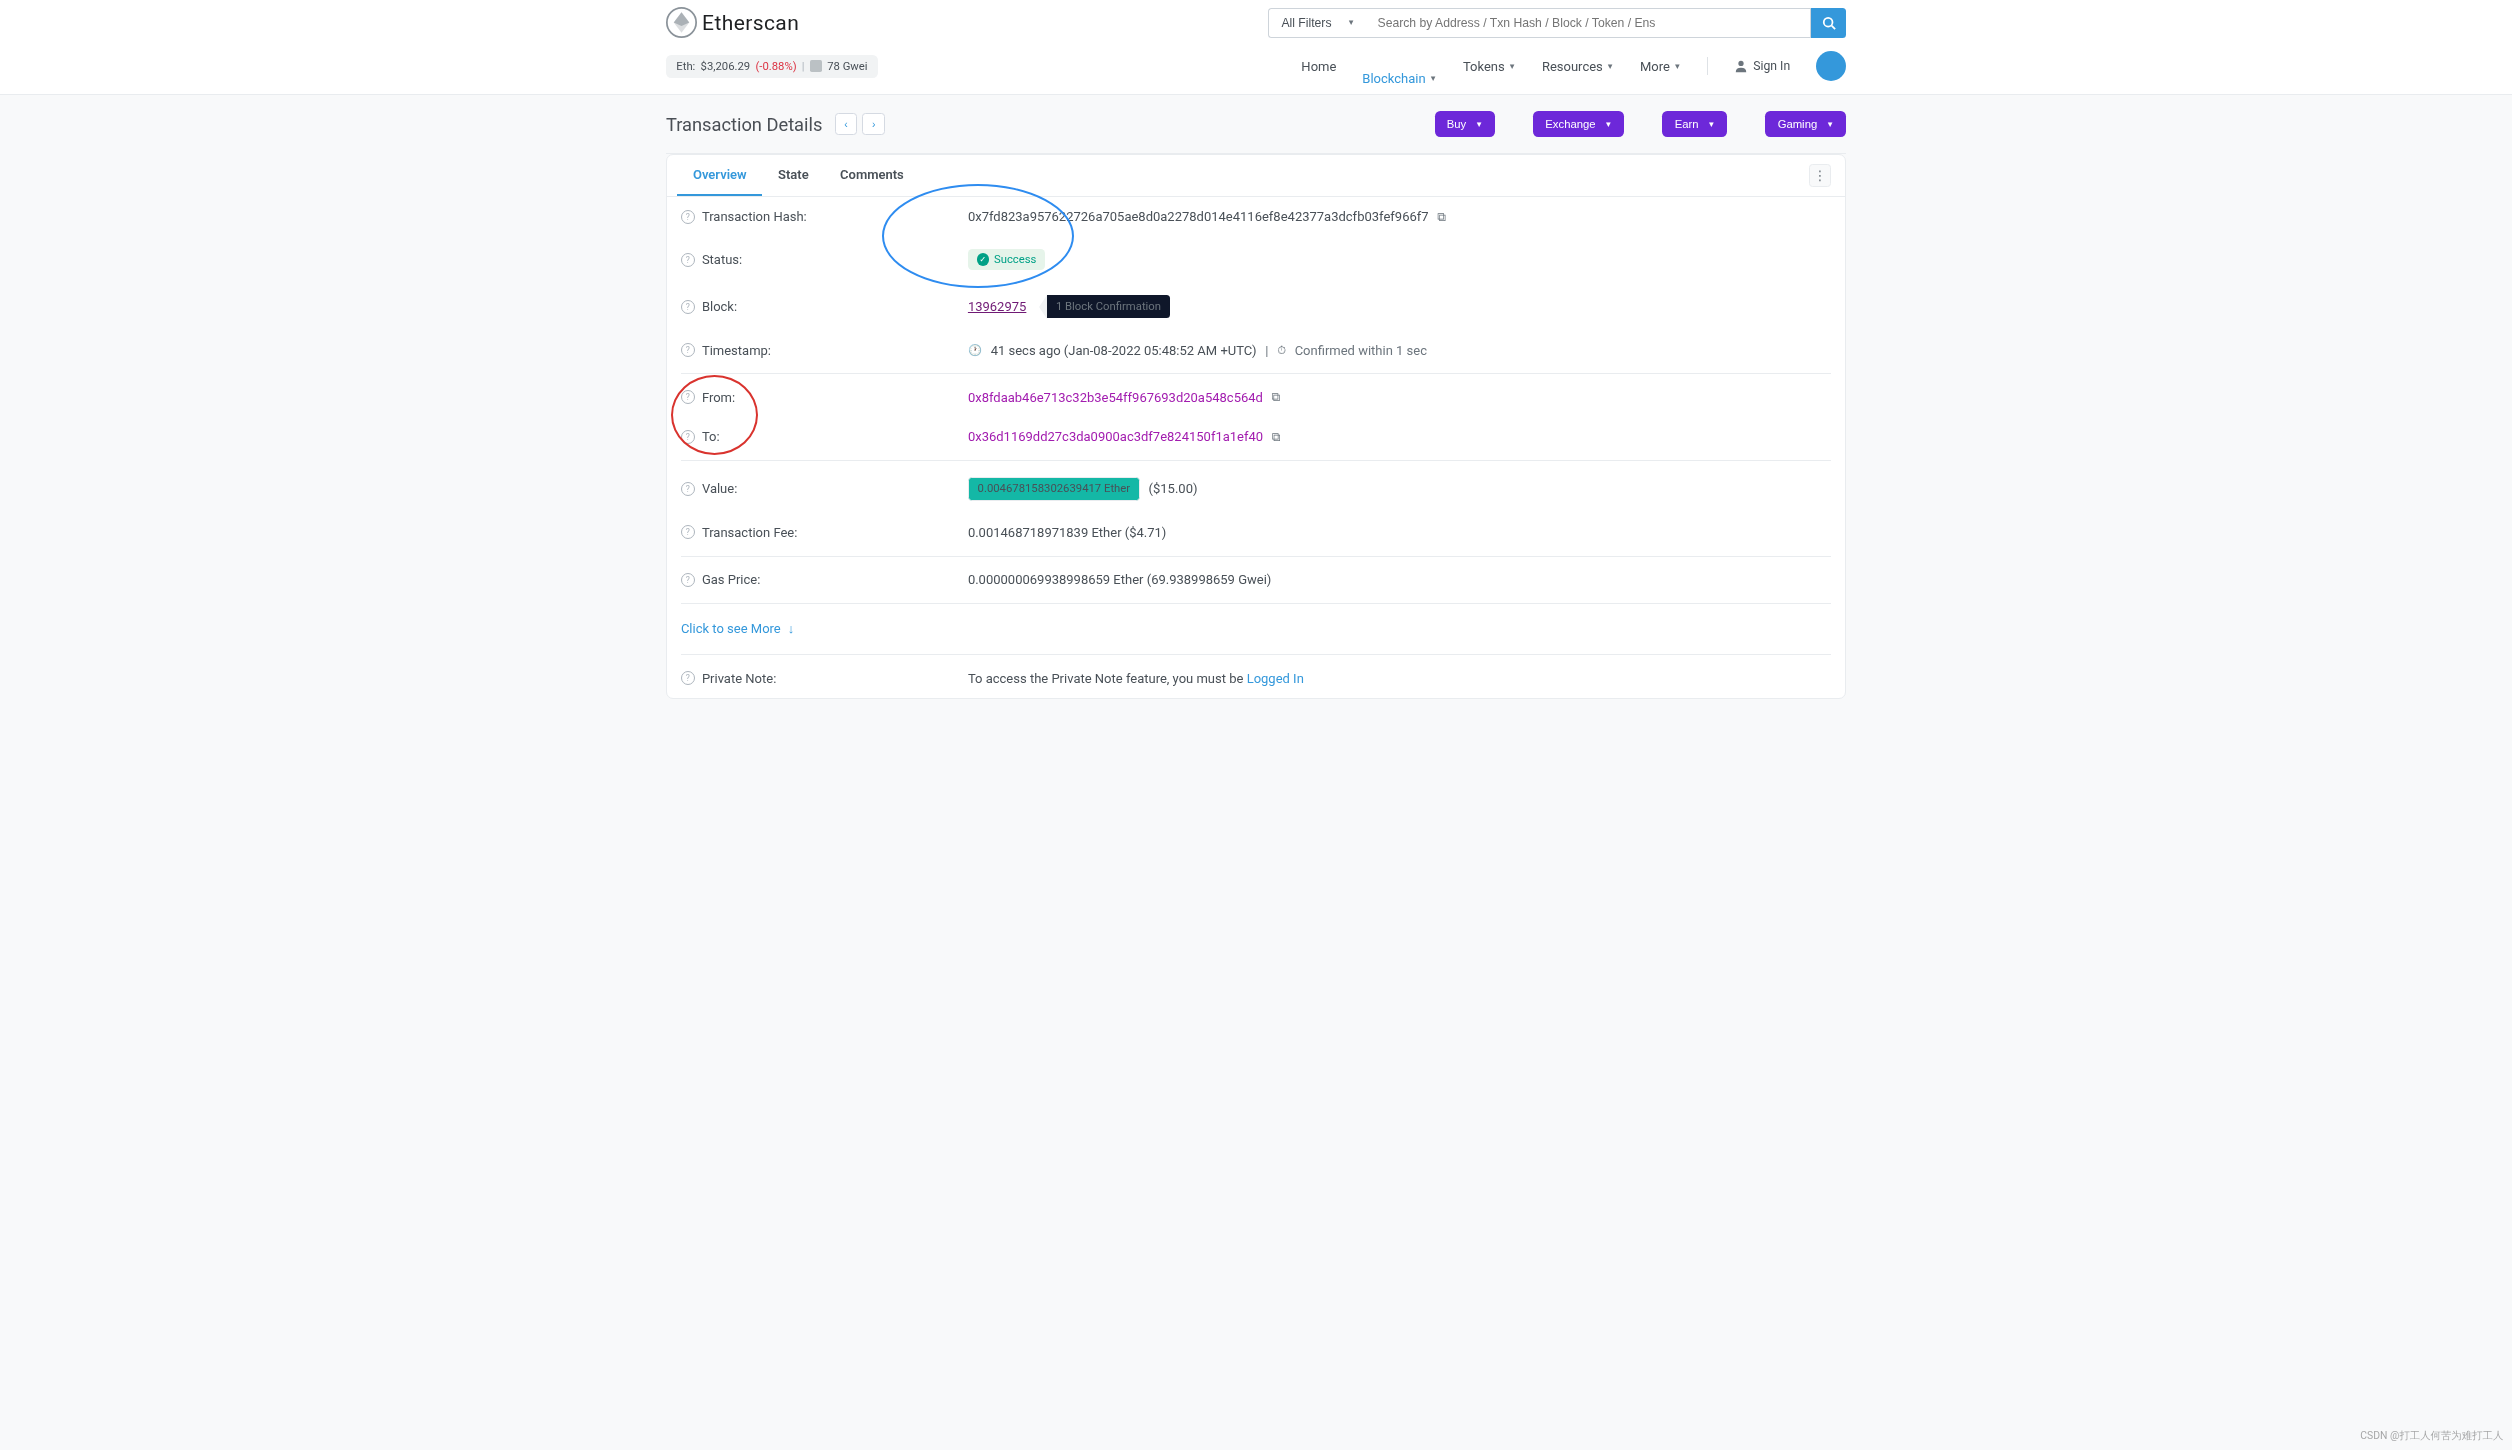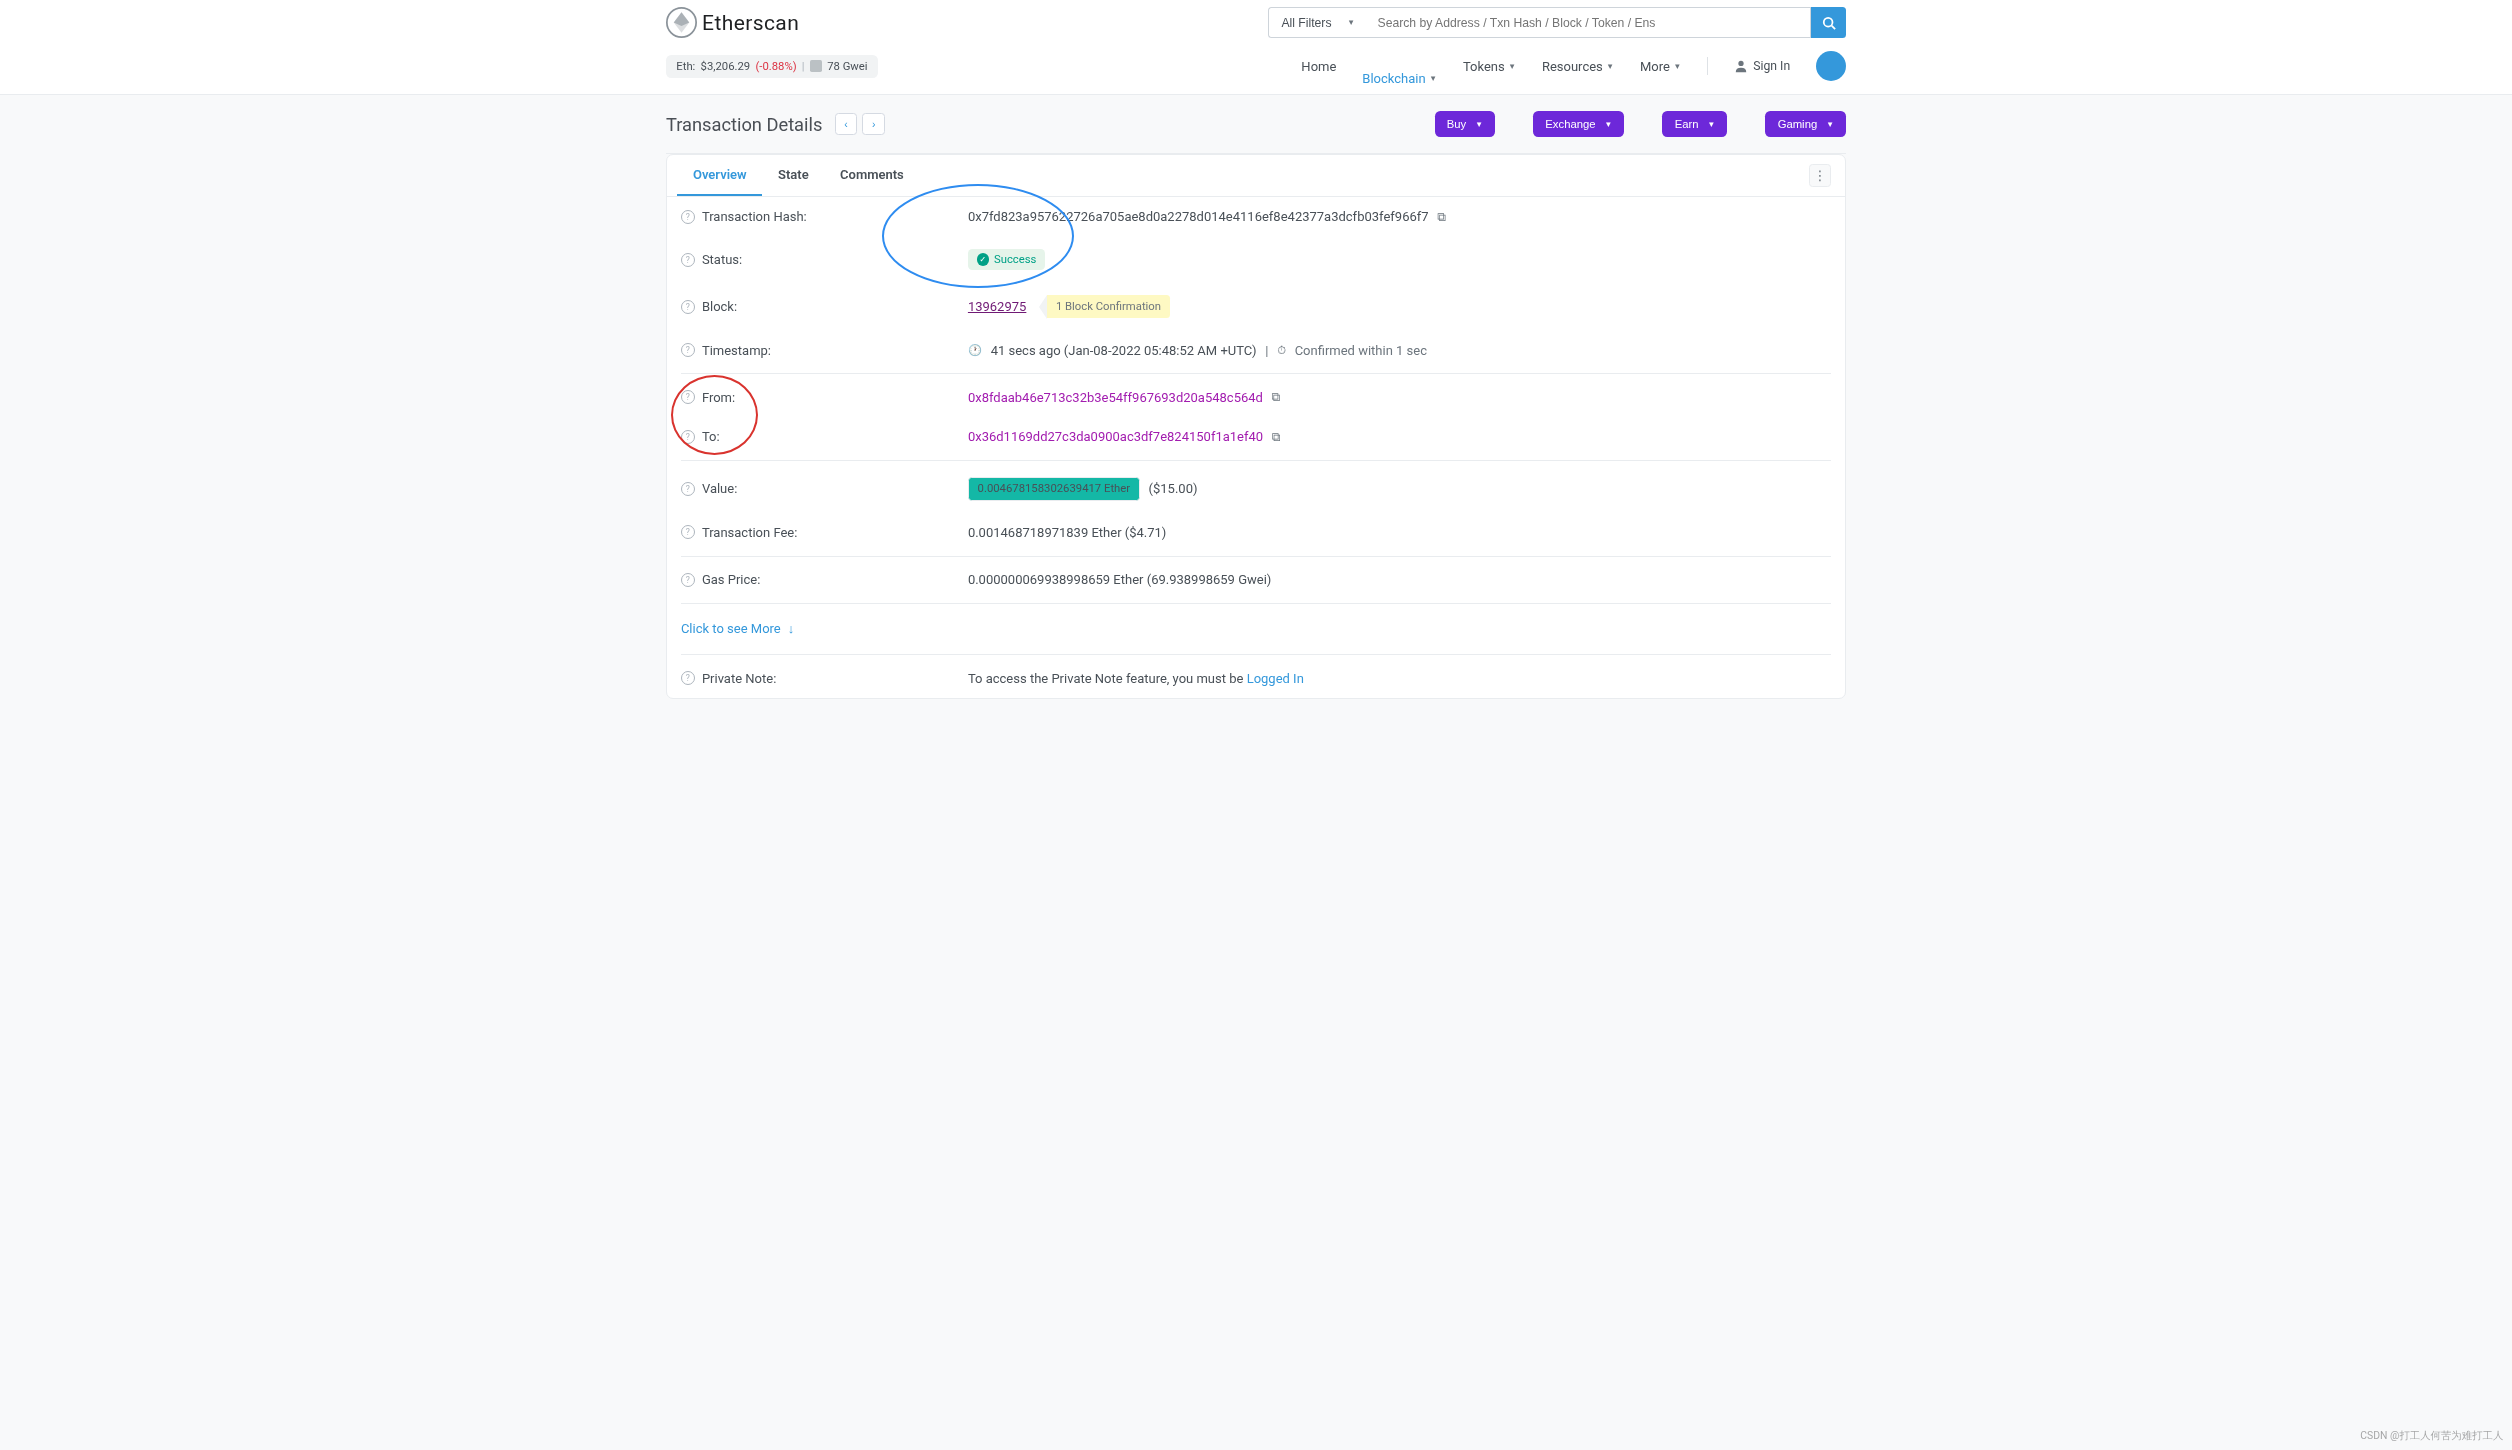--- a/index.html
+++ b/index.html
@@ -2,21 +2,21 @@
 <html style="font-size:14px"><head>
 <meta charset="utf-8">
 <style>
 * { margin: 0; padding: 0; box-sizing: border-box; }
 body { font-family: -apple-system, BlinkMacSystemFont, "Segoe UI", Roboto, Helvetica, Arial, sans-serif; background: #f8f9fa; color: #212529; font-size: 12.2px; }
 a { text-decoration: none; }
 .container { max-width: 1201px; margin: 0 auto; padding: 0 10.4px; }
 
 
 .header-top { background: #fff; border-bottom: 0.9px solid #e9ecef; }
-.header-row { display: flex; justify-content: space-between; padding: 7px 0 0 0; }
+.header-row { display: flex; align-items: center; justify-content: space-between; padding: 7px 0 0 0; }
 .logo-wrap { display: flex; align-items: center; gap: 5.2px; }
 .logo-circle { width: 31px; height: 31px; display:flex; align-items:center; justify-content:center;}
 .logo-text { font-size: 21px; font-weight: 400; color: #1e2022; letter-spacing: 0.4px; }
 .search-wrap { display: flex; align-items: stretch; }
 .filter-btn { border: 0.9px solid #ced4da; background: #fff; padding: 7px 12.2px; font-size: 12.2px; color: #495057; display: flex; align-items: center; gap: 15.7px; border-right: none; border-radius: 3.5px 0 0 3.5px; }
 .search-input { border: 0.9px solid #ced4da; padding: 7px 10.4px; font-size: 12.2px; width: 444px; color: #6c757d; border-left: none; outline:none;}
 .search-btn { background: #3498db; border: none; color: #fff; width: 35px; display: flex; align-items: center; justify-content: center; border-radius: 0 3.5px 3.5px 0; cursor:pointer;}
 
 
 .header-row2 { display: flex; align-items: center; justify-content: space-between; padding: 8.7px 0; }
@@ -54,21 +54,21 @@
 .tab-more { width: 22.6px; height: 22.6px; border: 0.9px solid #e9ecef; border-radius: 3.5px; background: #f8f9fa; display: flex; align-items: center; justify-content: center; margin-right: 3.5px; cursor:pointer;}
 
 
 .row { display: flex; padding: 12.2px 14px; font-size: 13px; align-items: center; }
 .row-label { width: 287px; display: flex; align-items: center; gap: 7px; color: #495057; flex-shrink: 0; }
 .row-value { display: flex; align-items: center; gap: 8.7px; flex-wrap: wrap; color: #495057; }
 .help-icon { width: 14px; height: 14px; border: 0.9px solid #adb5bd; border-radius: 50%; display: inline-flex; align-items: center; justify-content: center; font-size: 8.7px; color: #adb5bd; flex-shrink:0;}
 .status-badge { background: #e6f4ea; color: #00a186; padding: 4.4px 8.7px; border-radius: 4.4px; font-size: 11.3px; display: inline-flex; align-items: center; gap: 5.2px; }
 .status-check { width: 12.2px; height: 12.2px; border-radius: 50%; background: #00a186; color: #fff; display: inline-flex; align-items: center; justify-content: center; font-size: 7.8px; }
 .block-link { color: #701a75; text-decoration: underline; }
-.confirm-badge { background: #fef9c3; color: #6c757d; padding: 5.2px 8.7px; font-size: 11.3px; border-radius: 0 3.5px 3.5px 0; position: relative; margin-left: 12.2px; }
+.confirm-badge { background: #0f172a; color: #6c757d; padding: 5.2px 8.7px; font-size: 11.3px; border-radius: 0 3.5px 3.5px 0; position: relative; margin-left: 12.2px; }
 .confirm-badge::before { content:''; position:absolute; left:-8.7px; top:0; border-top:12.2px solid transparent; border-bottom:12.2px solid transparent; border-right:8.7px solid #f1f3f4;}
 .clock-icon { font-size: 11.3px; color: #6c757d; }
 .value-badge { background: #14b8a6; border: 0.9px solid #e9ecef; padding: 4.4px 8.7px; border-radius: 3.5px; font-size: 11.3px; color: #495057; }
 .copy-icon { color: #6c757d; cursor: pointer; font-size: 12.2px; }
 .hr { border: none; border-top: 0.9px solid #e9ecef; margin: 3.5px 14px; }
 .see-more { color: #3498db; padding: 14px; font-size: 13px; display: flex; align-items: center; gap: 7px; cursor:pointer;}
 .login-link { color: #3498db; }
 .text-muted { color: #6c757d; }
 .link-val { color: #a21caf; }
 

